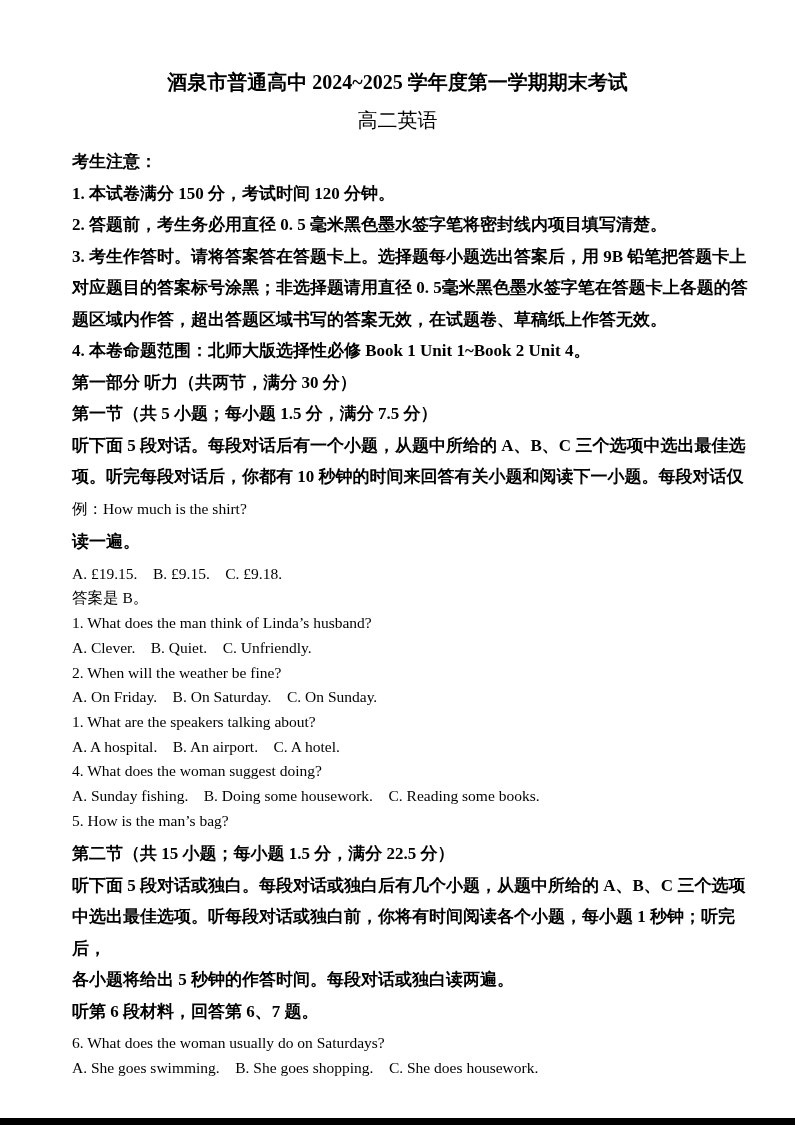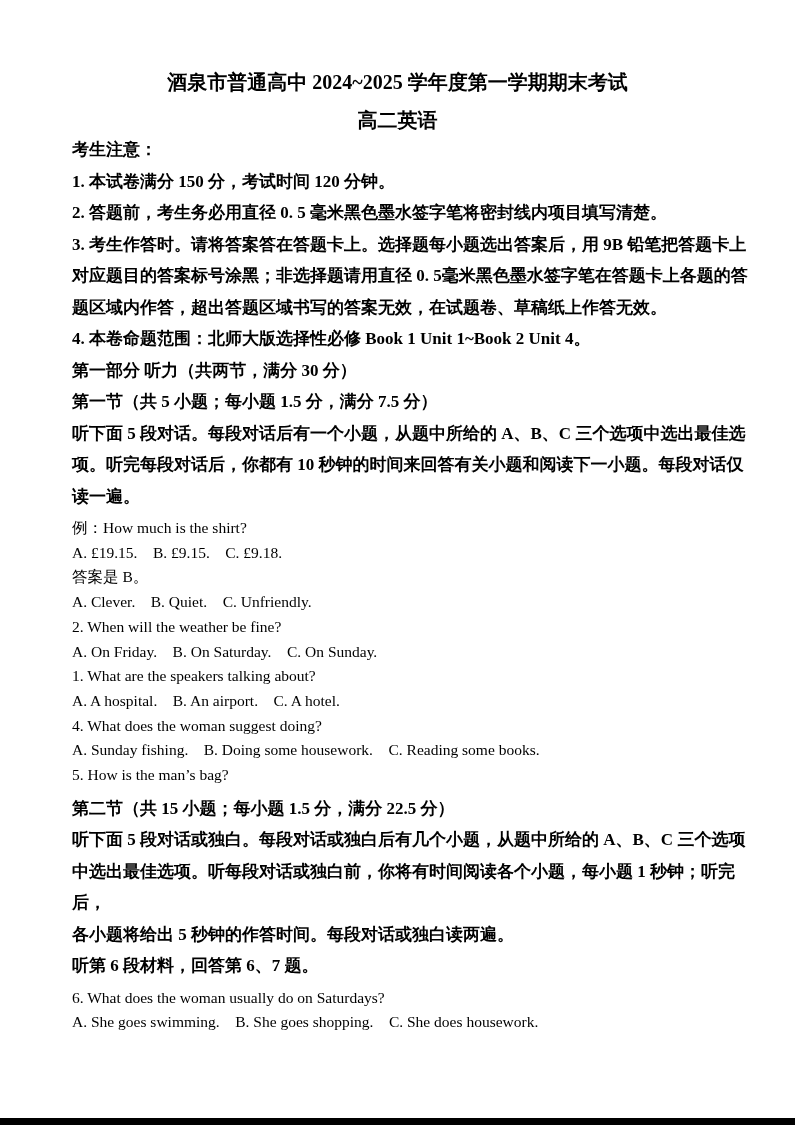--- a/index.html
+++ b/index.html
@@ -27,27 +27,27 @@
     line-height: 28px;
     font-weight: bold;
     text-align: center;
     white-space: pre;
     font-family: "Liberation Serif", serif;
   }
   .subtitle {
     margin-top: 10px;
     font-size: 20px;
     line-height: 28px;
-    font-weight: bold;
+    font-weight: normal;
     text-align: center;
     white-space: pre;
     font-family: "Liberation Serif", serif;
   }
   .body {
-    margin-top: 0;
+    margin-top: 12px;
     padding-left: 72px;
     padding-right: 53px;
   }
   .line {
     white-space: pre;
   }
   .line-cn {
     font-weight: bold;
     font-size: 17px;
     line-height: 31.5px;
@@ -81,24 +81,25 @@
       <div class="line line-cn">1. 本试卷满分 150 分，考试时间 120 分钟。</div>
       <div class="line line-cn">2. 答题前，考生务必用直径 0. 5 毫米黑色墨水签字笔将密封线内项目填写清楚。</div>
       <div class="line line-cn">3. 考生作答时。请将答案答在答题卡上。选择题每小题选出答案后，用 9B 铅笔把答题卡上</div>
       <div class="line line-cn">对应题目的答案标号涂黑；非选择题请用直径 0. 5毫米黑色墨水签字笔在答题卡上各题的答</div>
       <div class="line line-cn">题区域内作答，超出答题区域书写的答案无效，在试题卷、草稿纸上作答无效。</div>
       <div class="line line-cn">4. 本卷命题范围：北师大版选择性必修 Book 1 Unit 1~Book 2 Unit 4。</div>
       <div class="line line-cn">第一部分 听力（共两节，满分 30 分）</div>
       <div class="line line-cn">第一节（共 5 小题；每小题 1.5 分，满分 7.5 分）</div>
       <div class="line line-cn">听下面 5 段对话。每段对话后有一个小题，从题中所给的 A、B、C 三个选项中选出最佳选</div>
       <div class="line line-cn">项。听完每段对话后，你都有 10 秒钟的时间来回答有关小题和阅读下一小题。每段对话仅</div>
+      <div class="line line-en">例：How much is the shirt?</div>
       <div class="line line-cn">读一遍。</div>
-      <div class="line line-en">例：How much is the shirt?</div>
       <div class="line line-en">A. £19.15.    B. £9.15.    C. £9.18.</div>
       <div class="line line-en">答案是 B。</div>
+      <div class="line line-en">1. What does the man think of Linda’s husband?</div>
       <div class="line line-en">A. Clever.    B. Quiet.    C. Unfriendly.</div>
       <div class="line line-en">2. When will the weather be fine?</div>
       <div class="line line-en">A. On Friday.    B. On Saturday.    C. On Sunday.</div>
       <div class="line line-en">1. What are the speakers talking about?</div>
       <div class="line line-en">A. A hospital.    B. An airport.    C. A hotel.</div>
       <div class="line line-en">4. What does the woman suggest doing?</div>
       <div class="line line-en">A. Sunday fishing.    B. Doing some housework.    C. Reading some books.</div>
       <div class="line line-en">5. How is the man’s bag?</div>
       <div class="line line-cn">第二节（共 15 小题；每小题 1.5 分，满分 22.5 分）</div>
       <div class="line line-cn">听下面 5 段对话或独白。每段对话或独白后有几个小题，从题中所给的 A、B、C 三个选项</div>

